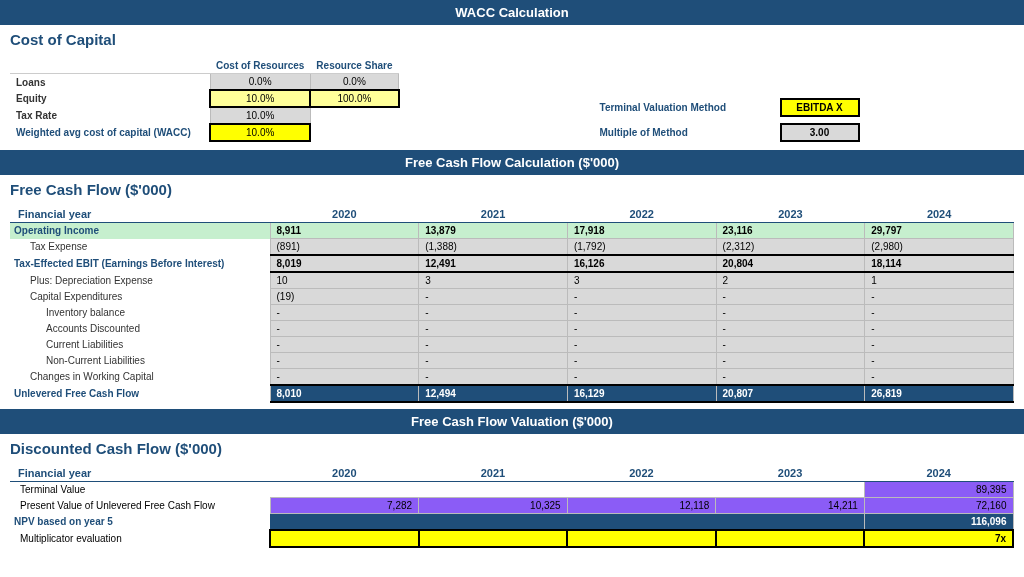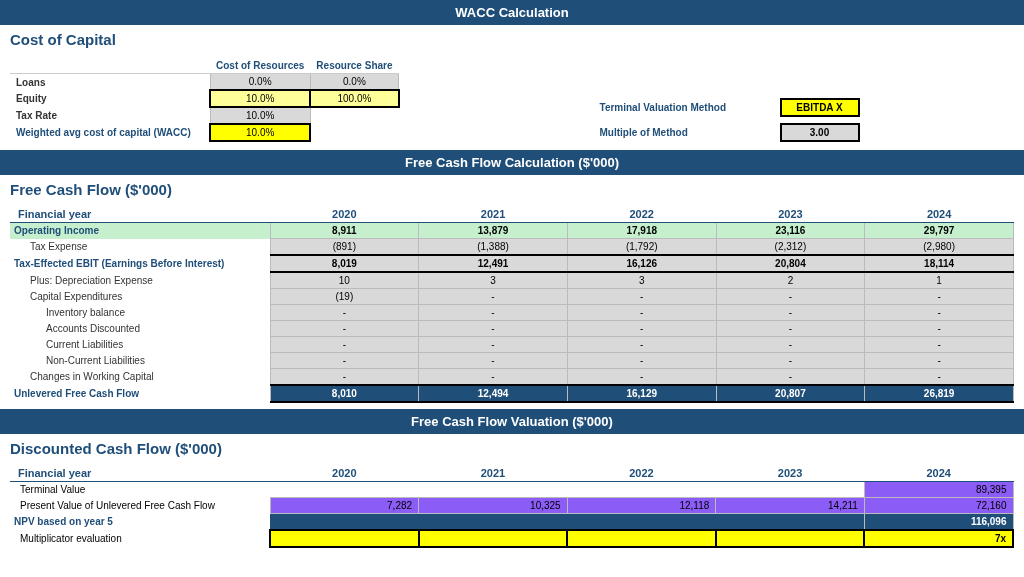--- a/index.html
+++ b/index.html
@@ -171,21 +171,21 @@
 
     .fcf-table td.row-label.indent1 {
       padding-left: 20px;
     }
 
     .fcf-table td.row-label.indent2 {
       padding-left: 36px;
     }
 
     .fcf-table td.num {
-      text-align: center;
+      text-align: left;
       background: #d9d9d9;
       border: 1px solid #bbb;
       min-width: 80px;
     }
 
     .fcf-table td.num.bold-row {
       font-weight: bold;
       border-top: 2px solid #000;
       border-bottom: 2px solid #000;
     }

